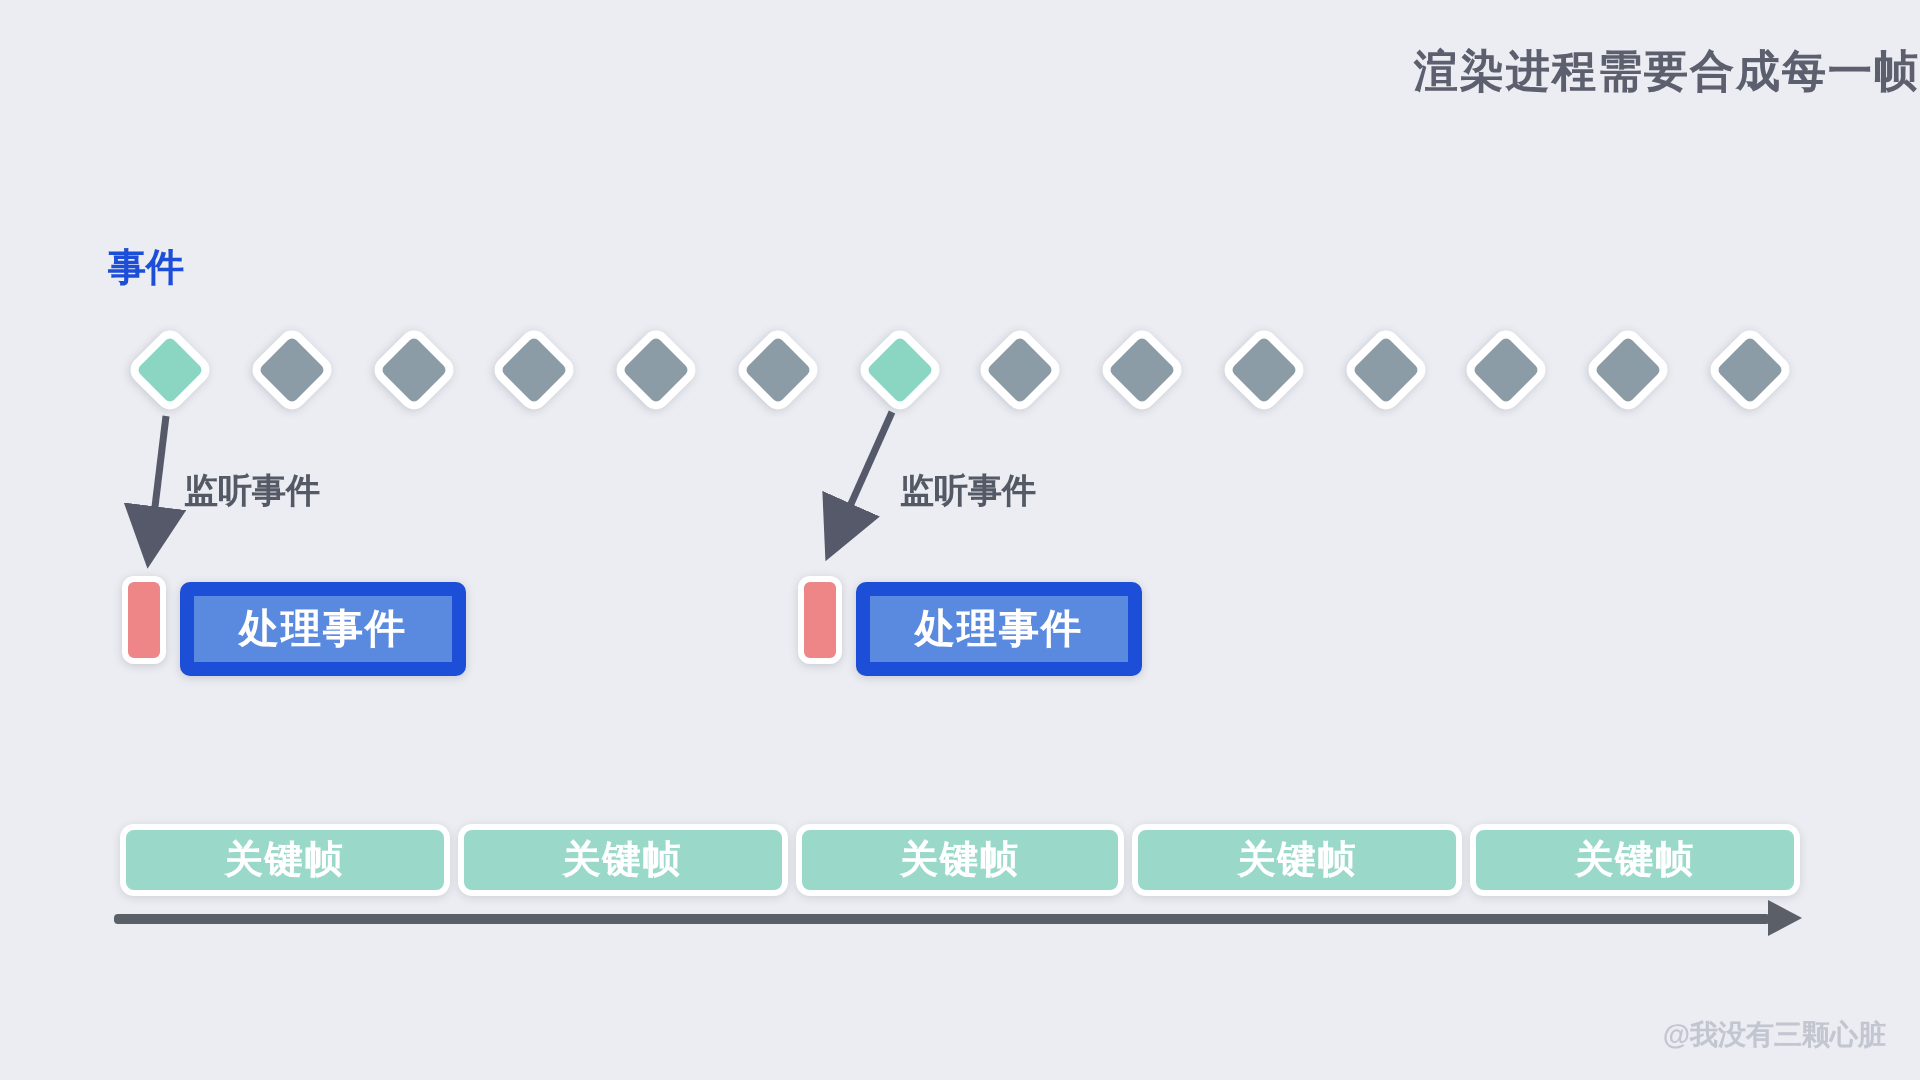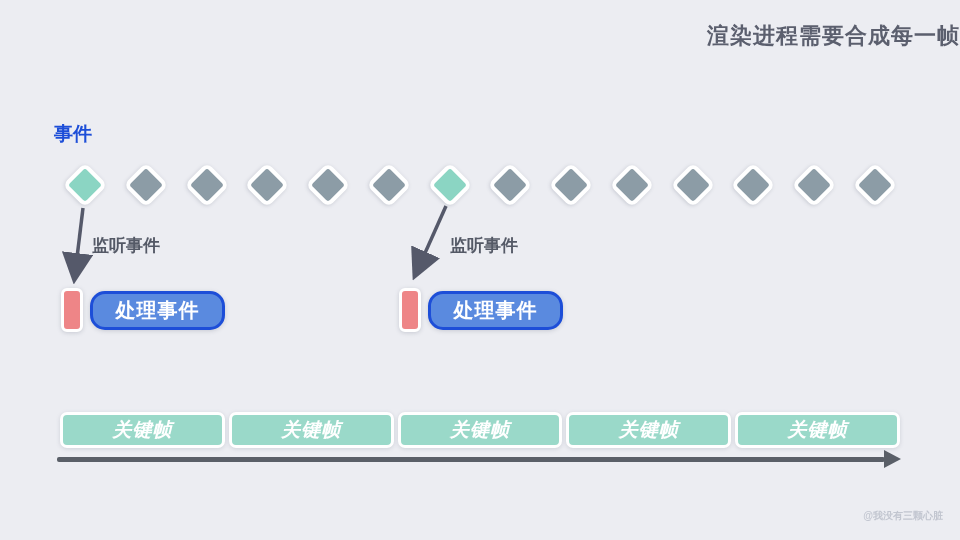--- a/index.html
+++ b/index.html
@@ -40,50 +40,50 @@
   .listen-label.g2{left:450px;}
   .pink-rect{
     position:absolute;top:288px;width:16px;height:38px;
     background:#EE8587;border:3px solid #ffffff;border-radius:6px;
     box-shadow:0 1px 4px rgba(90,100,120,0.25);
   }
   .pink-rect.g1{left:61px;}
   .pink-rect.g2{left:399px;}
   .handle-btn{
     position:absolute;top:291px;width:129px;height:33px;
-    background:#5A8ADF;border:3px solid #1d4ed8;border-radius:15px;
+    background:#5A8ADF;border:7px solid #1d4ed8;border-radius:5px;
     box-shadow:0 1px 4px rgba(90,100,120,0.25);
     display:flex;align-items:center;justify-content:center;
     color:#ffffff;font-size:20px;font-weight:bold;letter-spacing:1px;
   }
   .handle-btn.g1{left:90px;}
   .handle-btn.g2{left:428px;}
   .keyframes-row{
     position:absolute;left:60px;top:412px;width:840px;height:36px;
     display:flex;gap:4px;
   }
   .keyframe{
     flex:1;background:#9AD9C9;border:3px solid #ffffff;border-radius:7px;
     box-shadow:0 1px 4px rgba(90,100,120,0.2);
     display:flex;align-items:center;justify-content:center;
-    color:#ffffff;font-size:19px;font-weight:bold;letter-spacing:1px;font-style:italic;
+    color:#ffffff;font-size:19px;font-weight:bold;letter-spacing:1px;
   }
   .timeline-line{
     position:absolute;left:57px;top:457px;width:828px;height:5px;
     background:#5A5F68;border-radius:2px;
   }
   .timeline-arrowhead{
     position:absolute;left:884px;top:450px;width:0;height:0;
     border-left:17px solid #5A5F68;
     border-top:9px solid transparent;
     border-bottom:9px solid transparent;
   }
   .watermark{
     position:absolute;right:17px;top:509px;
-    font-size:10px;font-weight:bold;color:#C2C6D0;
+    font-size:14px;font-weight:bold;color:#C2C6D0;
   }
 </style>
 </head>
 <body>
 
 <div class="canvas">
 
   <div class="title">渲染进程需要合成每一帧</div>
 
   <div class="events-label">事件</div>

